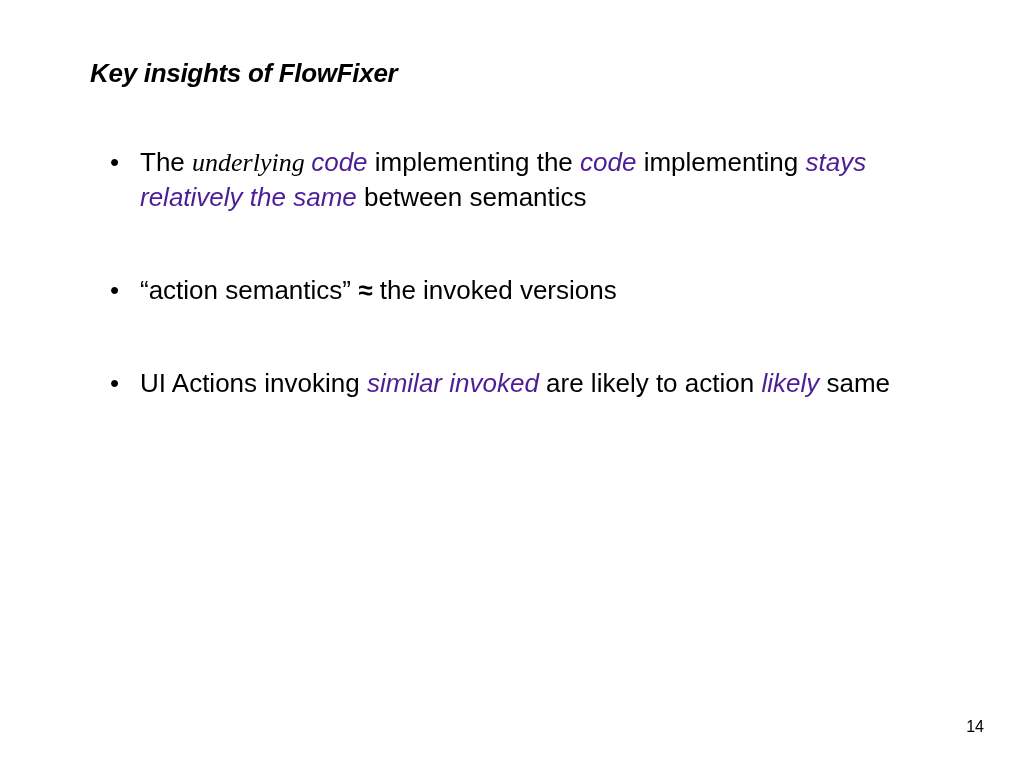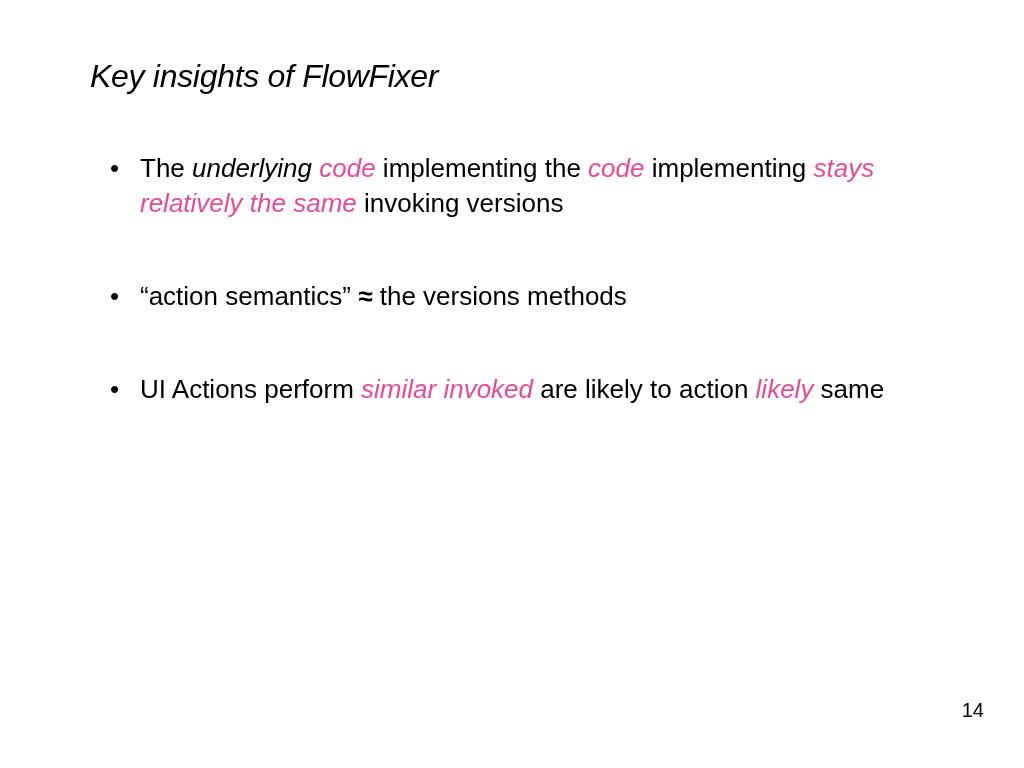--- a/index.html
+++ b/index.html
@@ -9,23 +9,23 @@
       background: #ffffff;
       font-family: Arial, Helvetica, sans-serif;
       color: #000;
       position: relative;
       overflow: hidden;
     }
     .slide {
       padding: 58px 90px 0 90px;
     }
     .title {
-      font-size: 32px;
+      font-size: 26px;
       font-style: italic;
-      font-weight: 400;
+      font-weight: 700;
       margin-bottom: 56px;
       letter-spacing: -0.3px;
     }
     ul.bullets {
       list-style: none;
       padding-left: 20px;
     }
     ul.bullets li {
       font-size: 26px;
       line-height: 1.35;
@@ -33,47 +33,47 @@
       position: relative;
       padding-left: 30px;
     }
     ul.bullets li::before {
       content: "•";
       position: absolute;
       left: 0;
       top: 0;
       font-size: 26px;
     }
-    .ital { font-style: italic; }
-    .red { color: #ec4899; font-style: italic; }
+    .ital { font-style: italic; font-family: Liberation Serif, serif; }
+    .red { color: #4c1d95; font-style: italic; }
     .approx {
       font-size: 26px;
       font-weight: bold;
     }
     .page-num {
       position: absolute;
       right: 40px;
-      bottom: 46px;
-      font-size: 20px;
+      bottom: 32px;
+      font-size: 16px;
     }
   </style>
 </head>
 <body>
 
 <div class="slide">
   <h1 class="title">Key insights of FlowFixer</h1>
 
   <ul class="bullets">
     <li>
-      <span>The </span><span class="ital">underlying </span><span class="red">code</span><span> implementing the </span><span class="red">code</span><span> implementing </span><span class="red">stays relatively the same</span><span> invoking versions</span>
+      <span>The </span><span class="ital">underlying </span><span class="red">code</span><span> implementing the </span><span class="red">code</span><span> implementing </span><span class="red">stays relatively the same</span><span> between semantics</span>
     </li>
 
     <li>
-      <span>“action semantics”  </span><span class="approx">≈</span><span>  the versions methods</span>
+      <span>“action semantics”  </span><span class="approx">≈</span><span>  the invoked versions</span>
     </li>
 
     <li>
-      <span>UI Actions perform </span><span class="red">similar invoked</span><span> are likely to action </span><span class="red">likely</span><span> same</span>
+      <span>UI Actions invoking </span><span class="red">similar invoked</span><span> are likely to action </span><span class="red">likely</span><span> same</span>
     </li>
   </ul>
 </div>
 
 <div class="page-num">14</div>
 
 </body></html>

